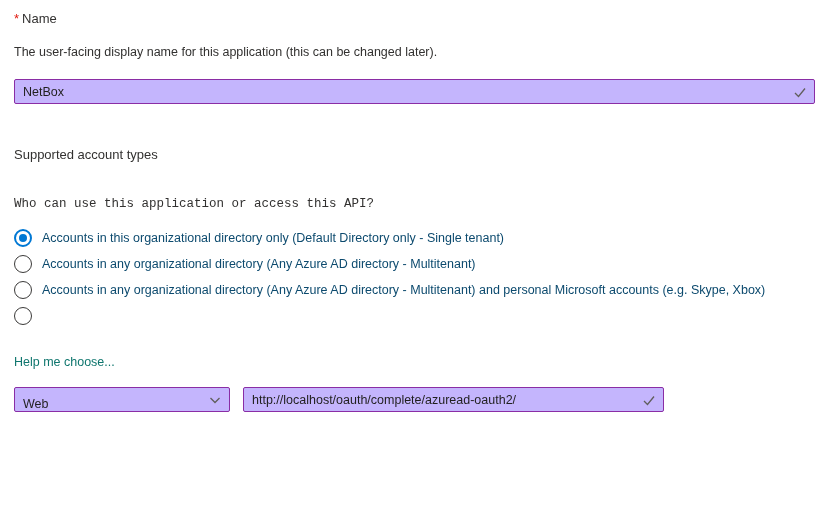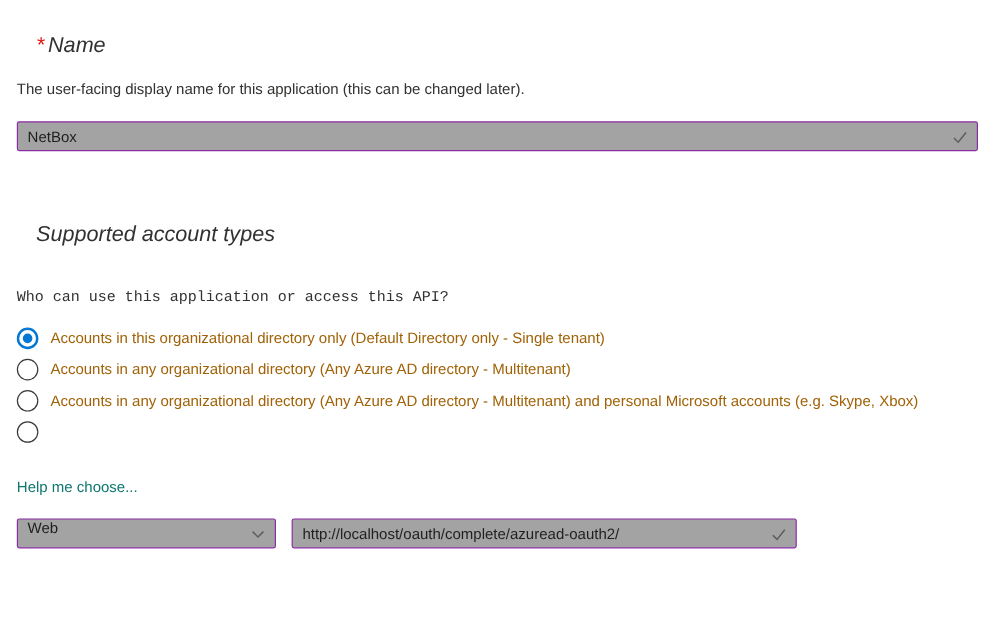--- a/index.html
+++ b/index.html
@@ -11,48 +11,47 @@
     overflow: hidden;
     font-family: "Liberation Sans", "DejaVu Sans", sans-serif;
     color: #323130;
   }
   .page {
     padding: 0 14px;
     box-sizing: border-box;
     width: 829px;
   }
   .section-heading {
-    font-size: 18px;
+    font-size: 13px;
     font-weight: 400;
     color: #323130;
-    margin: 16px;
-    font-style: italic;
+    margin: 0;
   }
   .required-star {
     color: #e0190f;
     margin-right: 3px;
   }
   .hint-text {
     font-size: 12.5px;
     color: #323130;
     margin: 0;
     line-height: 19px;
   }
   
   .name-heading { padding-top: 11px; }
   .name-hint { margin-top: 17px; }
   .field {
     position: relative;
     box-sizing: border-box;
     border: 1px solid #8a2da5;
     border-radius: 2px;
     height: 25px;
-    background: #a3a3a3;
+    background: #c4b5fd;
     display: flex;
-    align-items: flex-start;
+    align-items: flex-end;
   }
   .name-field {
     margin-top: 17px;
     width: 801px;
   }
   .field input {
     border: none;
     outline: none;
     background: transparent;
     font-family: "Liberation Sans", "DejaVu Sans", sans-serif;
@@ -96,21 +95,21 @@
   .radio.selected { border: 2px solid #0078d4; }
   .radio.selected::after {
     content: '';
     position: absolute;
     inset: 3px;
     border-radius: 50%;
     background: #0078d4;
   }
   .radio-label {
     font-size: 12.5px;
-    color: #a16207;
+    color: #0c4a6e;
   }
   .help-link {
     display: inline-block;
     margin-top: 26px;
     font-size: 12.5px;
     color: #0f766e;
     text-decoration: none;
     cursor: pointer;
   }
   

